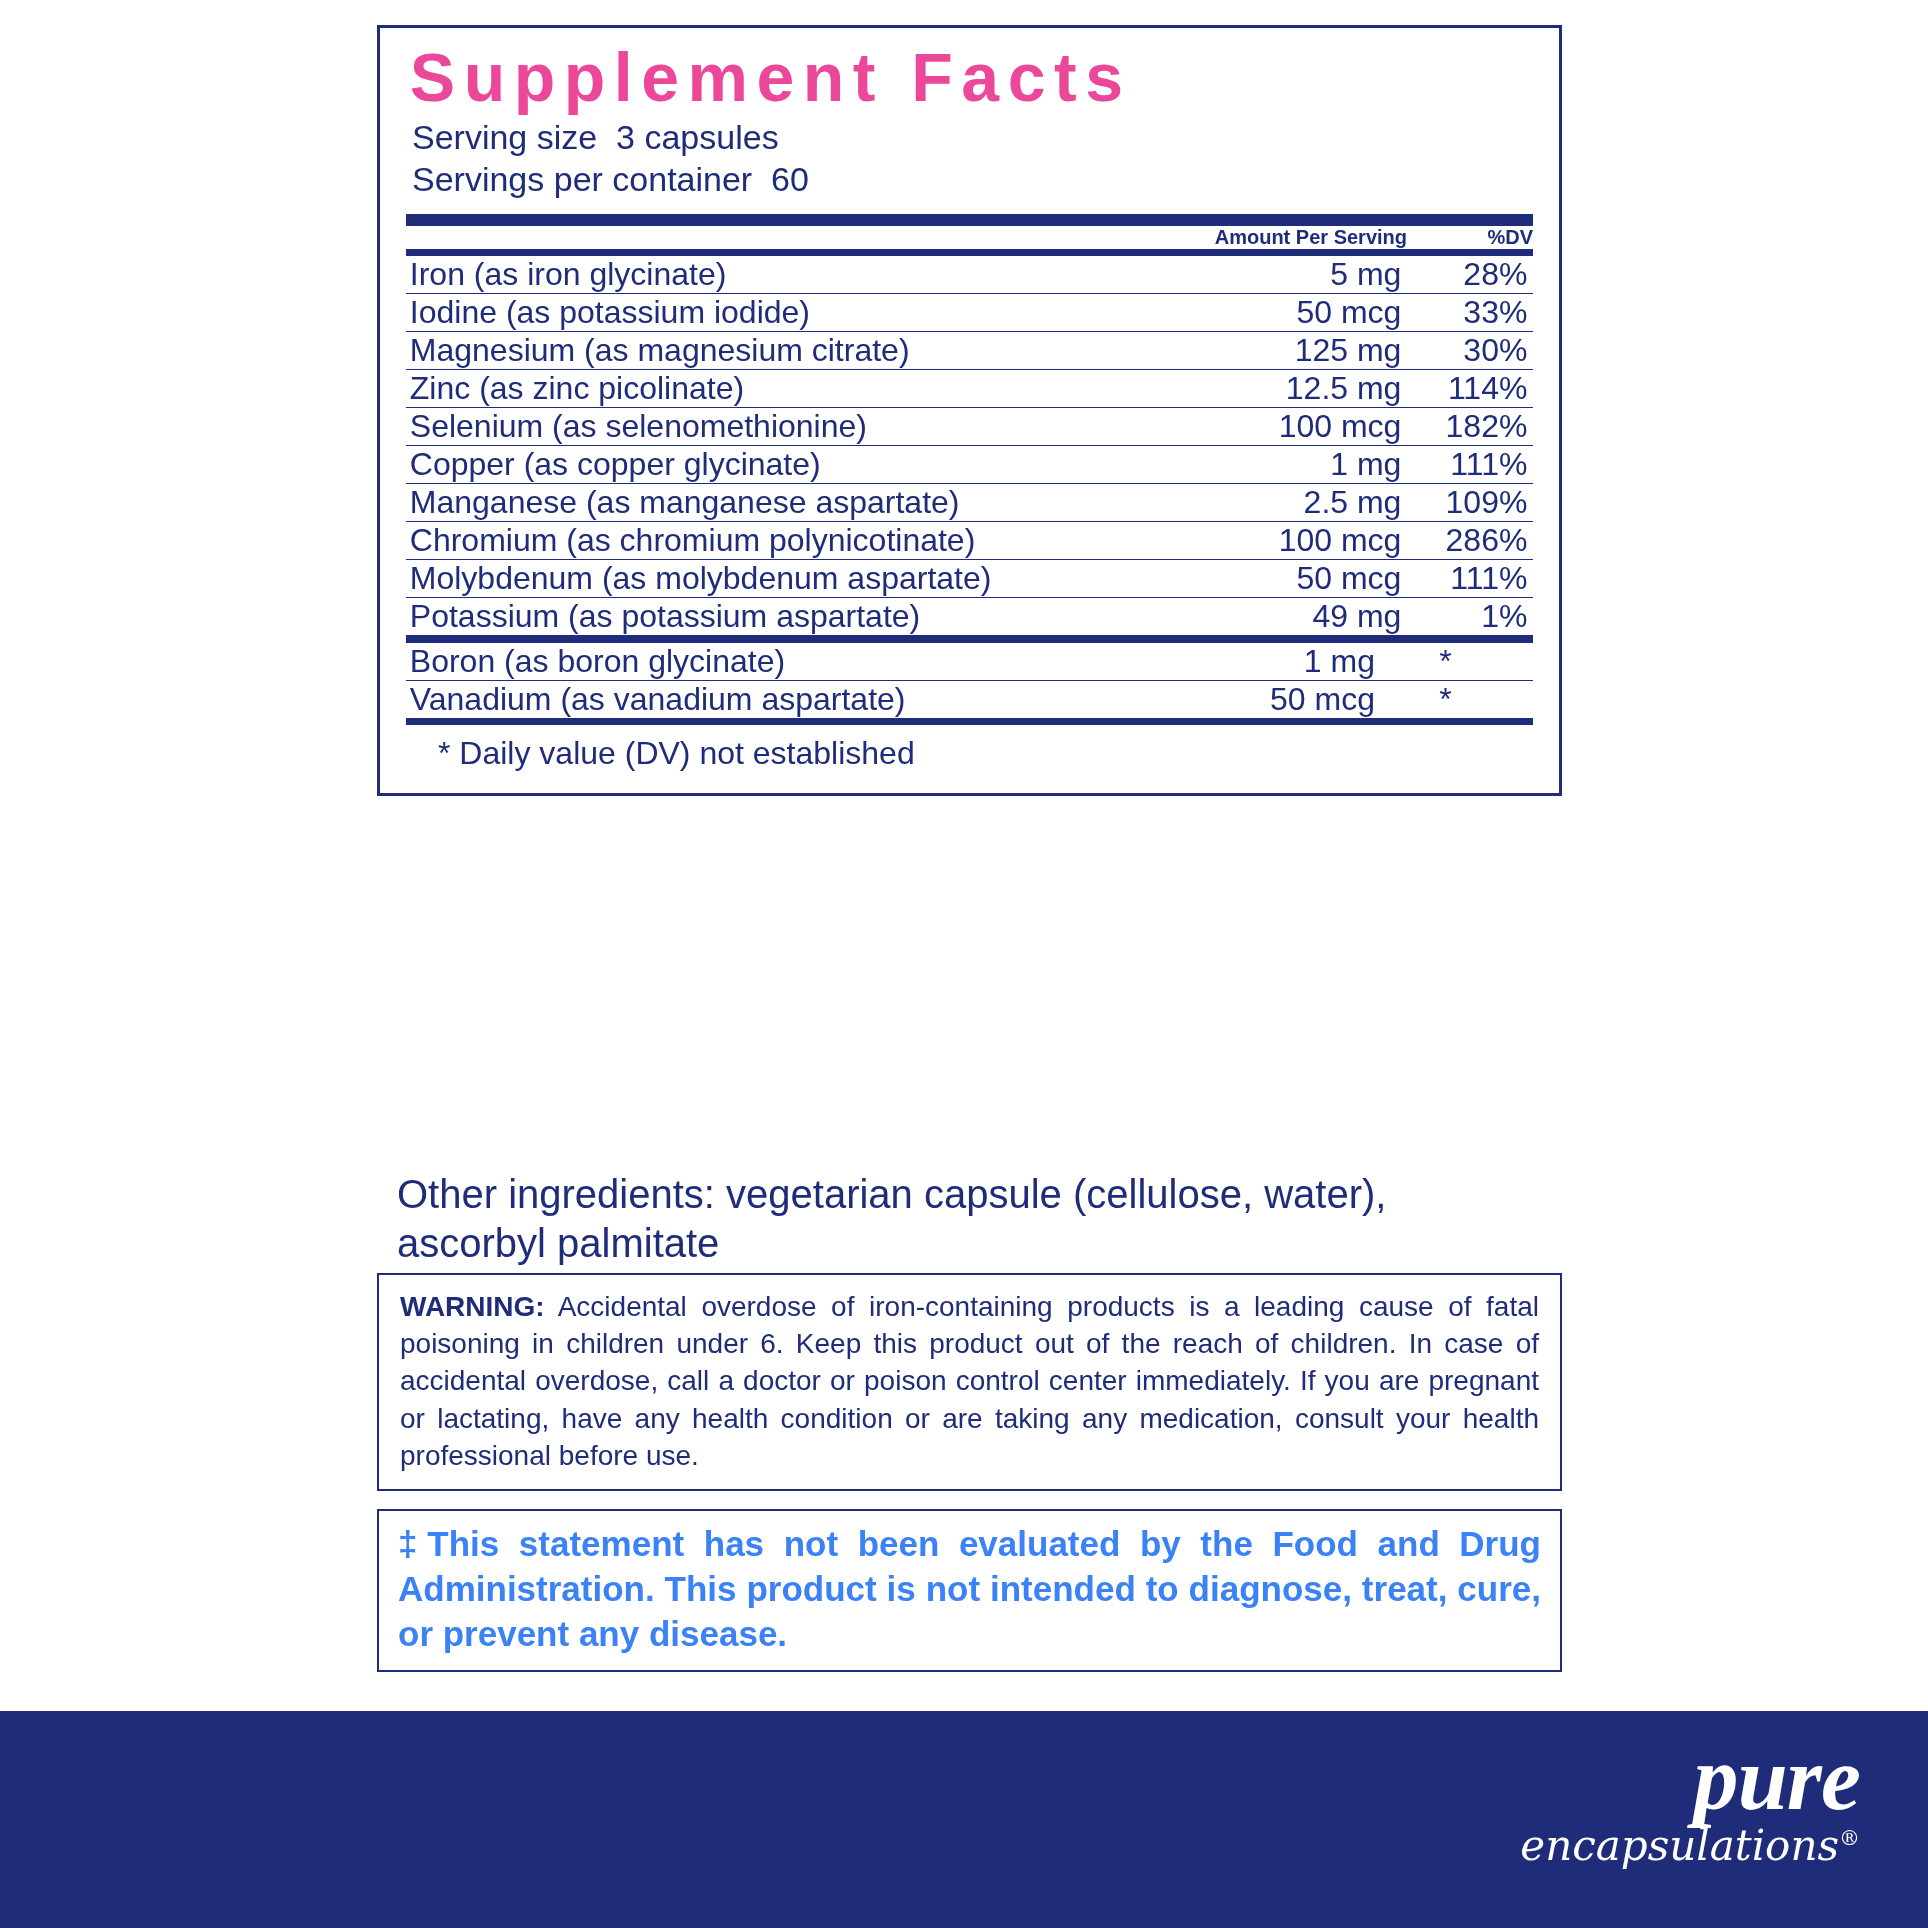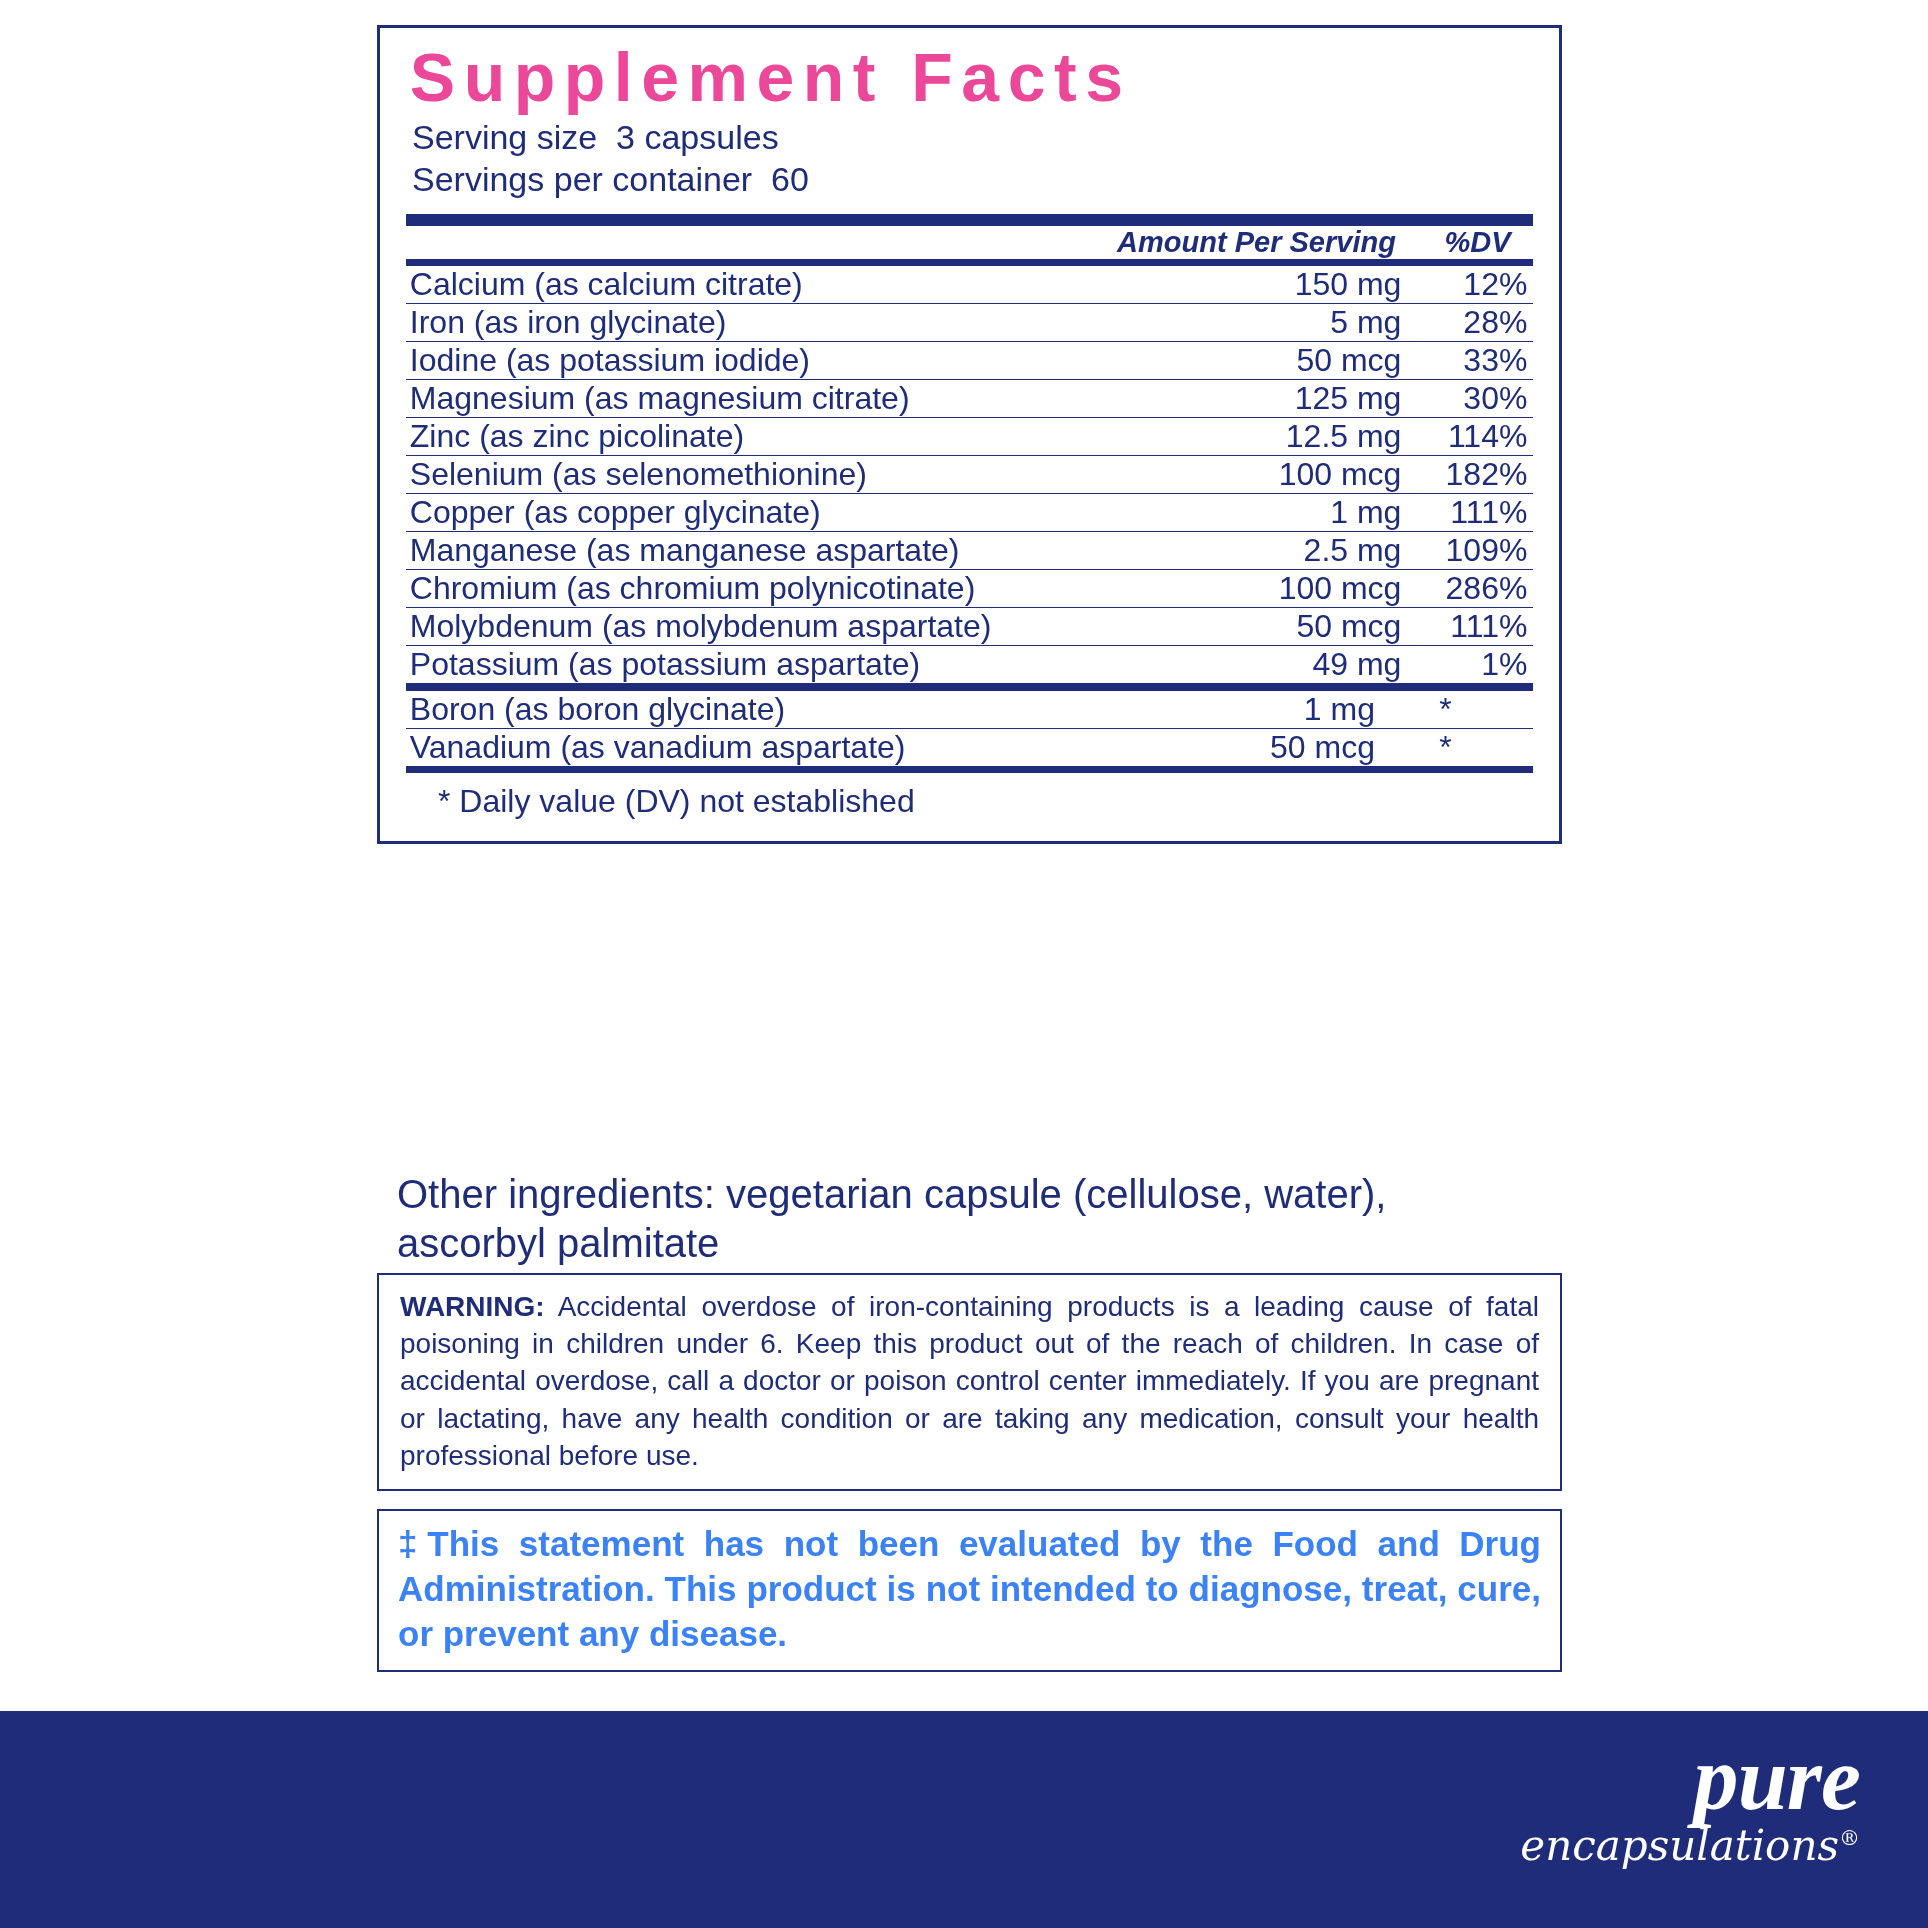--- a/index.html
+++ b/index.html
@@ -65,26 +65,25 @@
   table.facts {
     width: 100%;
     border-collapse: collapse;
     font-size: 31px;
   }
   table.facts td, table.facts th {
     padding: 0;
     vertical-align: bottom;
   }
   .hdr-row th {
-    font-size: 29px;
+    font-size: 20px;
     font-weight: 700;
-    text-align: center;
+    text-align: right;
     padding: 6.6px 0 8.5px 0;
     color: #1e2c7a;
-    font-style: italic;
   }
   .hdr-spacer { text-align: left; }
   .hdr-amount { width: 301px; padding-right: 15px !important; }
   .hdr-dv { width: 111px; text-align: right; }
   .nut-row td {
     padding: 8.5px 0 8.5px 0;
     border-top: 1.9px solid #1e2c7a;
     font-size: 32px;
     color: #1e2c7a;
     white-space: nowrap;
@@ -215,25 +214,20 @@
           <th class="hdr-dv">%DV</th>
         </tr>
       </tbody>
         </table>
 
       <div class="rule-med"></div>
 
       <table class="facts">
         <tbody id="rows-main">
             <tr class="nut-row">
-              <td class="nut-name">Calcium (as calcium citrate)</td>
-              <td class="nut-amt">150 mg</td>
-              <td class="nut-dv">12%</td>
-            </tr>
-            <tr class="nut-row">
               <td class="nut-name">Iron (as iron glycinate)</td>
               <td class="nut-amt">5 mg</td>
               <td class="nut-dv">28%</td>
             </tr>
             <tr class="nut-row">
               <td class="nut-name">Iodine (as potassium iodide)</td>
               <td class="nut-amt">50 mcg</td>
               <td class="nut-dv">33%</td>
             </tr>
             <tr class="nut-row">

